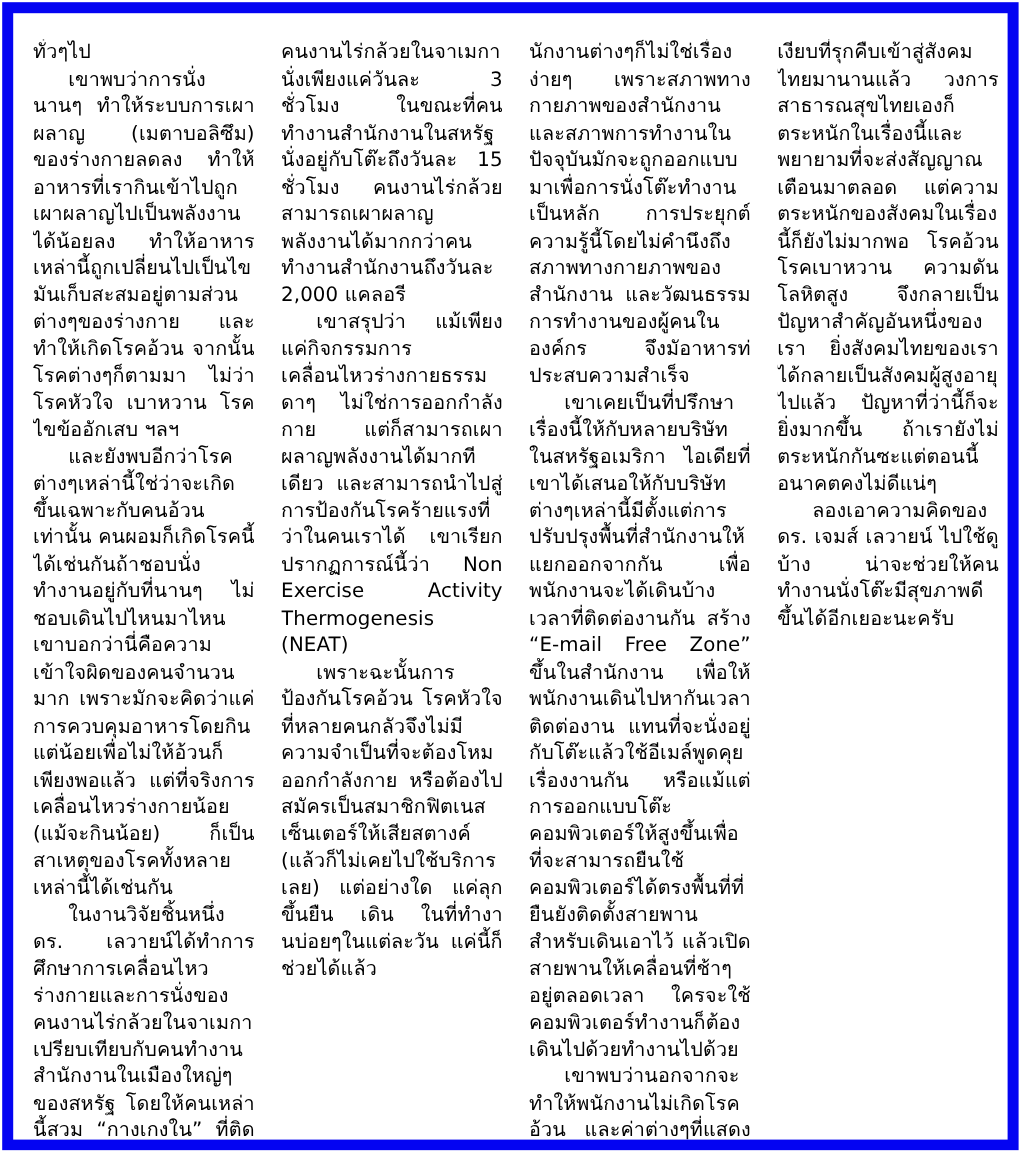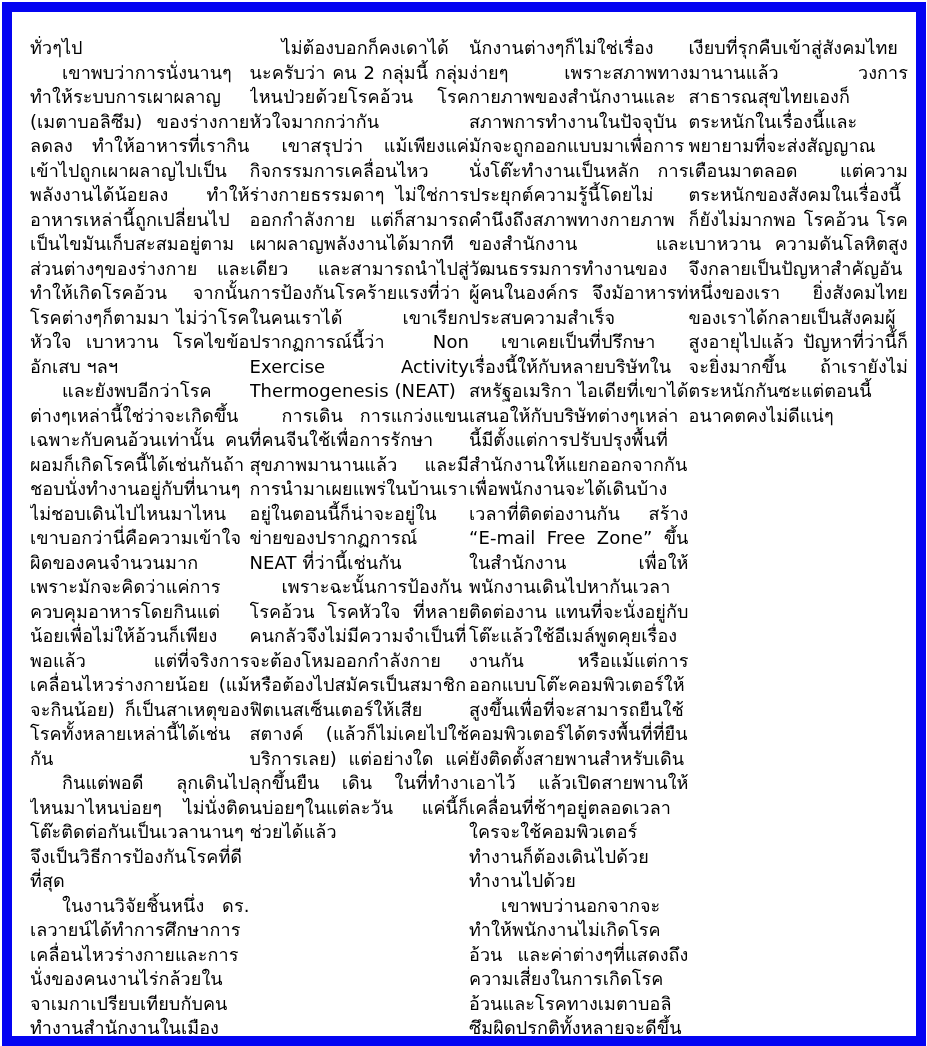--- a/index.html
+++ b/index.html
@@ -28,21 +28,21 @@
     z-index: 2;
   }
   .content {
     position: absolute;
     left: 12px;
     top: 12px;
     right: 11px;
     bottom: 10px;
     padding: 24px 8px 0 18px;
     display: flex;
-    gap: 0;
+    gap: 24px;
     box-sizing: border-box;
     z-index: 1;
   }
   .col {
     flex: 1 1 0;
     min-width: 0;
     overflow: hidden;
     text-align: justify;
     font-size: 18px;
     line-height: 24.5px;
@@ -62,31 +62,30 @@
 </head>
 <body>
 
 <div class="page" style="background: rgb(255, 255, 255); color: rgb(0, 0, 0);">
   <div class="frame" style="border-color: rgb(4, 4, 242);"></div>
   <div class="content">
     <div class="col">
         <p class="para"><span class="run-n">ทั่วๆไป</span></p>
         <p class="para indent"><span class="run-n">เขาพบว่าการนั่งนานๆ ทำให้ระบบการเผาผลาญ (เมตาบอลิซึม) ของร่างกายลดลง ทำให้อาหารที่เรากินเข้าไปถูกเผาผลาญไปเป็นพลังงานได้น้อยลง ทำให้อาหารเหล่านี้ถูกเปลี่ยนไปเป็นไขมันเก็บสะสมอยู่ตามส่วนต่างๆของร่างกาย และทำให้เกิดโรคอ้วน จากนั้นโรคต่างๆก็ตามมา ไม่ว่าโรคหัวใจ เบาหวาน โรคไขข้ออักเสบ ฯลฯ</span></p>
         <p class="para indent"><span class="run-n">และยังพบอีกว่าโรคต่างๆเหล่านี้ใช่ว่าจะเกิดขึ้นเฉพาะกับคนอ้วนเท่านั้น คนผอมก็เกิดโรคนี้ได้เช่นกันถ้าชอบนั่งทำงานอยู่กับที่นานๆ ไม่ชอบเดินไปไหนมาไหน เขาบอกว่านี่คือความเข้าใจผิดของคนจำนวนมาก เพราะมักจะคิดว่าแค่การควบคุมอาหารโดยกินแต่น้อยเพื่อไม่ให้อ้วนก็เพียงพอแล้ว แต่ที่จริงการเคลื่อนไหวร่างกายน้อย (แม้จะกินน้อย) ก็เป็นสาเหตุของโรคทั้งหลายเหล่านี้ได้เช่นกัน</span></p>
-        <p class="para indent"><span class="run-b">กินแต่พอดี ลุกเดินไปไหนมาไหนบ่อยๆ ไม่นั่งติดโต๊ะติดต่อกันเป็นเวลานานๆ จึงเป็นวิธีการป้องกันโรคที่ดีที่สุด</span></p>
         <p class="para indent"><span class="run-n">ในงานวิจัยชิ้นหนึ่ง ดร. เลวายน์ได้ทำการศึกษาการเคลื่อนไหวร่างกายและการนั่งของคนงานไร่กล้วยในจาเมกาเปรียบเทียบกับคนทำงานสำนักงานในเมืองใหญ่ๆของสหรัฐ โดยให้คนเหล่านี้สวม “กางเกงใน” ที่ติดเซ็นเซอร์ตรวจจับและบันทึกการเดินและนั่งเป็นเวลา 10 วัน แล้วเอาข้อมูลของทั้ง 2 กลุ่มมาเปรียบเทียบกัน พบว่า</span></p>
       </div>
     <div class="col">
-        <p class="para indent"><span class="run-n">ไม่ต้องบอกก็คงเดาได้นะครับว่า คน 2 กลุ่มนี้ กลุ่มไหนป่วยด้วยโรคอ้วน โรคหัวใจมากกว่ากัน</span></p>
+        <p class="para"><span class="run-n">คนงานไร่กล้วยในจาเมกานั่งเพียงแค่วันละ 3 ชั่วโมง ในขณะที่คนทำงานสำนักงานในสหรัฐนั่งอยู่กับโต๊ะถึงวันละ 15 ชั่วโมง คนงานไร่กล้วยสามารถเผาผลาญพลังงานได้มากกว่าคนทำงานสำนักงานถึงวันละ 2,000 แคลอรี</span></p>
         <p class="para indent"><span class="run-n">เขาสรุปว่า แม้เพียงแค่กิจกรรมการเคลื่อนไหวร่างกายธรรมดาๆ ไม่ใช่การออกกำลังกาย แต่ก็สามารถเผาผลาญพลังงานได้มากทีเดียว และสามารถนำไปสู่การป้องกันโรคร้ายแรงที่ว่าในคนเราได้ เขาเรียกปรากฏการณ์นี้ว่า </span><span class="run-b">Non Exercise Activity Thermogenesis (NEAT)</span></p>
-        <p class="para indent"><span class="run-n">การเดิน การแกว่งแขน ที่คนจีนใช้เพื่อการรักษาสุขภาพมานานแล้ว และมีการนำมาเผยแพร่ในบ้านเราอยู่ในตอนนี้ก็น่าจะอยู่ในข่ายของปรากฏการณ์ NEAT ที่ว่านี้เช่นกัน</span></p>
         <p class="para indent"><span class="run-n">เพราะฉะนั้นการป้องกันโรคอ้วน โรคหัวใจ ที่หลายคนกลัวจึงไม่มีความจำเป็นที่จะต้องโหมออกกำลังกาย หรือต้องไปสมัครเป็นสมาชิกฟิตเนสเซ็นเตอร์ให้เสียสตางค์ (แล้วก็ไม่เคยไปใช้บริการเลย) แต่อย่างใด แค่ลุกขึ้นยืน เดิน ในที่ทำงานบ่อยๆในแต่ละวัน แค่นี้ก็ช่วยได้แล้ว</span></p>
       </div>
     <div class="col">
         <p class="para"><span class="run-n">นักงานต่างๆก็ไม่ใช่เรื่องง่ายๆ เพราะสภาพทางกายภาพของสำนักงานและสภาพการทำงานในปัจจุบันมักจะถูกออกแบบมาเพื่อการนั่งโต๊ะทำงานเป็นหลัก การประยุกต์ความรู้นี้โดยไม่คำนึงถึงสภาพทางกายภาพของสำนักงาน และวัฒนธรรมการทำงานของผู้คนในองค์กร จึงมัอาหารท่ประสบความสำเร็จ</span></p>
         <p class="para indent"><span class="run-i">เขาเคยเป็นที่ปรึกษาเรื่องนี้ให้กับหลายบริษัทในสหรัฐอเมริกา ไอเดียที่เขาได้เสนอให้กับบริษัทต่างๆเหล่านี้มีตั้งแต่การปรับปรุงพื้นที่สำนักงานให้แยกออกจากกัน เพื่อพนักงานจะได้เดินบ้างเวลาที่ติดต่องานกัน สร้าง “E-mail Free Zone” ขึ้นในสำนักงาน เพื่อให้พนักงานเดินไปหากันเวลาติดต่องาน แทนที่จะนั่งอยู่กับโต๊ะแล้วใช้อีเมล์พูดคุยเรื่องงานกัน หรือแม้แต่การออกแบบโต๊ะคอมพิวเตอร์ให้สูงขึ้นเพื่อที่จะสามารถยืนใช้คอมพิวเตอร์ได้ตรงพื้นที่ที่ยืนยังติดตั้งสายพานสำหรับเดินเอาไว้ แล้วเปิดสายพานให้เคลื่อนที่ช้าๆอยู่ตลอดเวลา ใครจะใช้คอมพิวเตอร์ทำงานก็ต้องเดินไปด้วยทำงานไปด้วย</span></p>
         <p class="para indent"><span class="run-n">เขาพบว่านอกจากจะทำให้พนักงานไม่เกิดโรคอ้วน และค่าต่างๆที่แสดงถึงความเสี่ยงในการเกิดโรคอ้วนและโรคทางเมตาบอลิซึมผิดปรกติทั้งหลายจะดีขึ้นแล้ว ความเครียดของพนักงานก็ลดลงด้วย เรียกว่าช่วยคนทำงานได้เยอะจริงๆ</span></p>
       </div>
     <div class="col">
         <p class="para"><span class="run-b">เงียบที่รุกคืบเข้าสู่สังคมไทยมานานแล้ว วงการสาธารณสุขไทยเองก็ตระหนักในเรื่องนี้และพยายามที่จะส่งสัญญาณเตือนมาตลอด แต่ความตระหนักของสังคมในเรื่องนี้ก็ยังไม่มากพอ โรคอ้วน โรคเบาหวาน ความดันโลหิตสูง จึงกลายเป็นปัญหาสำคัญอันหนึ่งของเรา ยิ่งสังคมไทยของเราได้กลายเป็นสังคมผู้สูงอายุไปแล้ว ปัญหาที่ว่านี้ก็จะยิ่งมากขึ้น ถ้าเรายังไม่ตระหนักกันซะแต่ตอนนี้ อนาคตคงไม่ดีแน่ๆ</span></p>
+        <p class="para indent"><span class="run-n">ลองเอาความคิดของ ดร. เจมส์ เลวายน์ ไปใช้ดูบ้าง น่าจะช่วยให้คนทำงานนั่งโต๊ะมีสุขภาพดีขึ้นได้อีกเยอะนะครับ</span></p>
       </div>
   </div>
 </div>
 
 </body></html>

